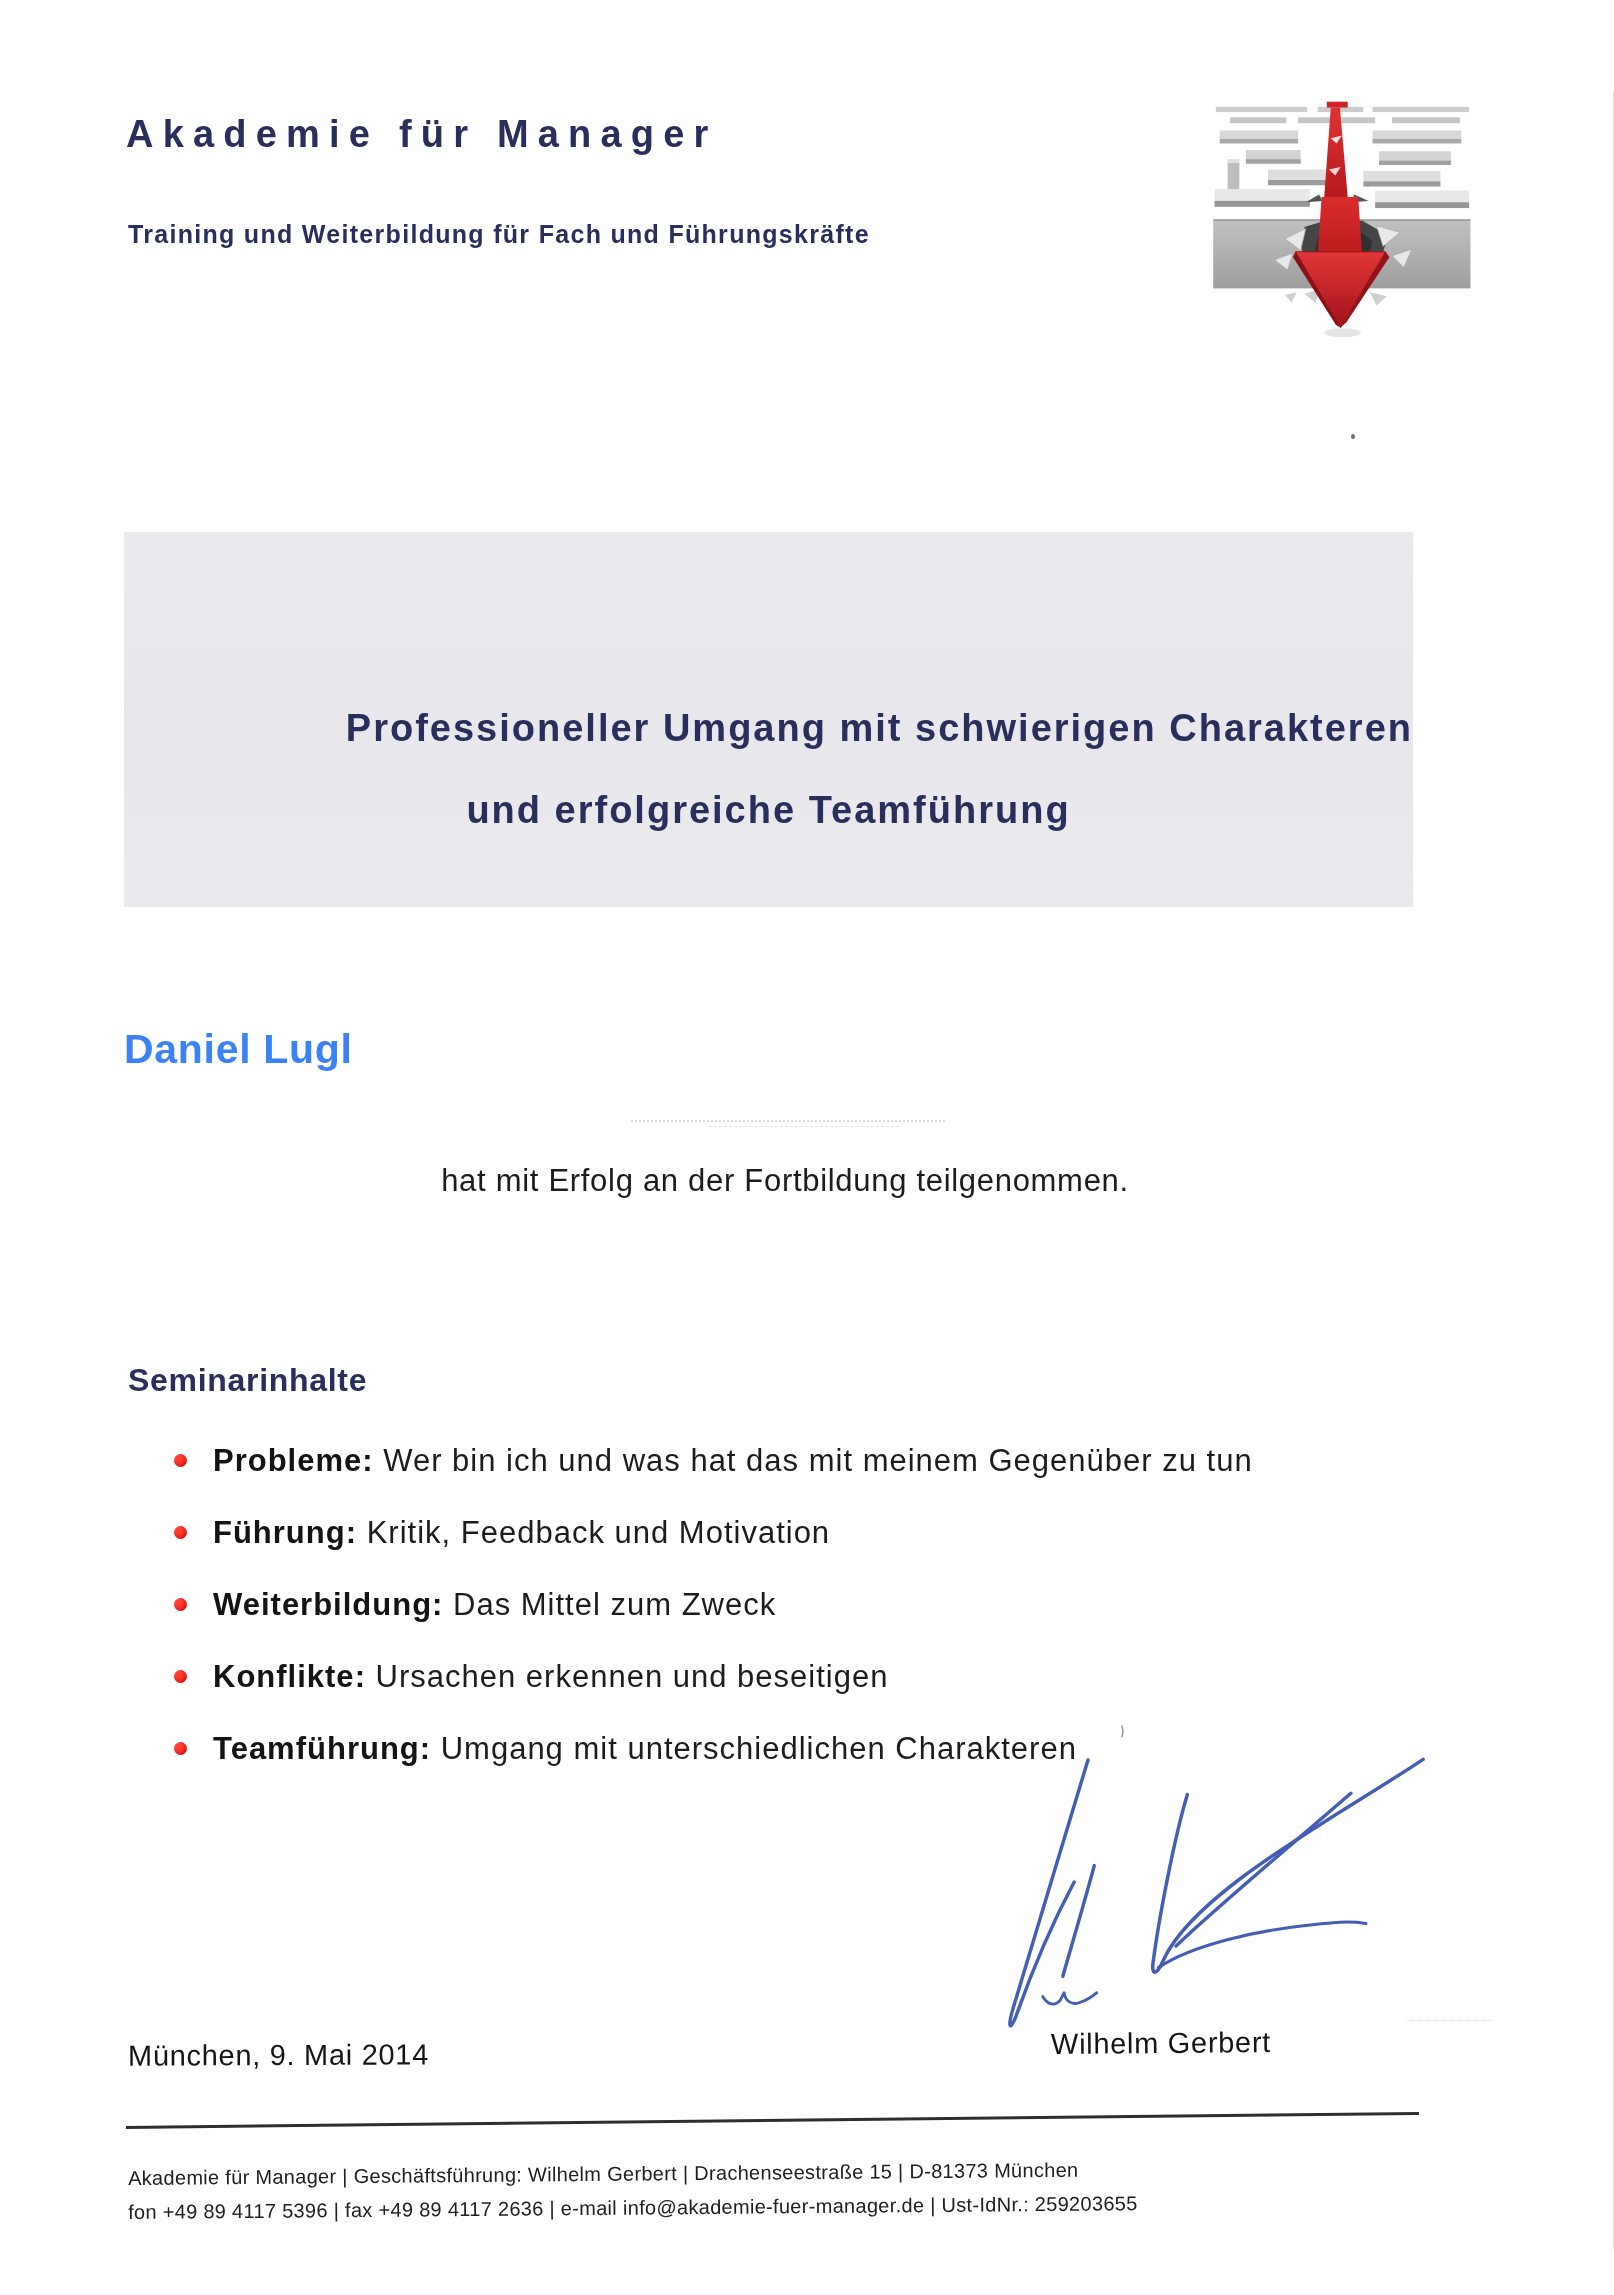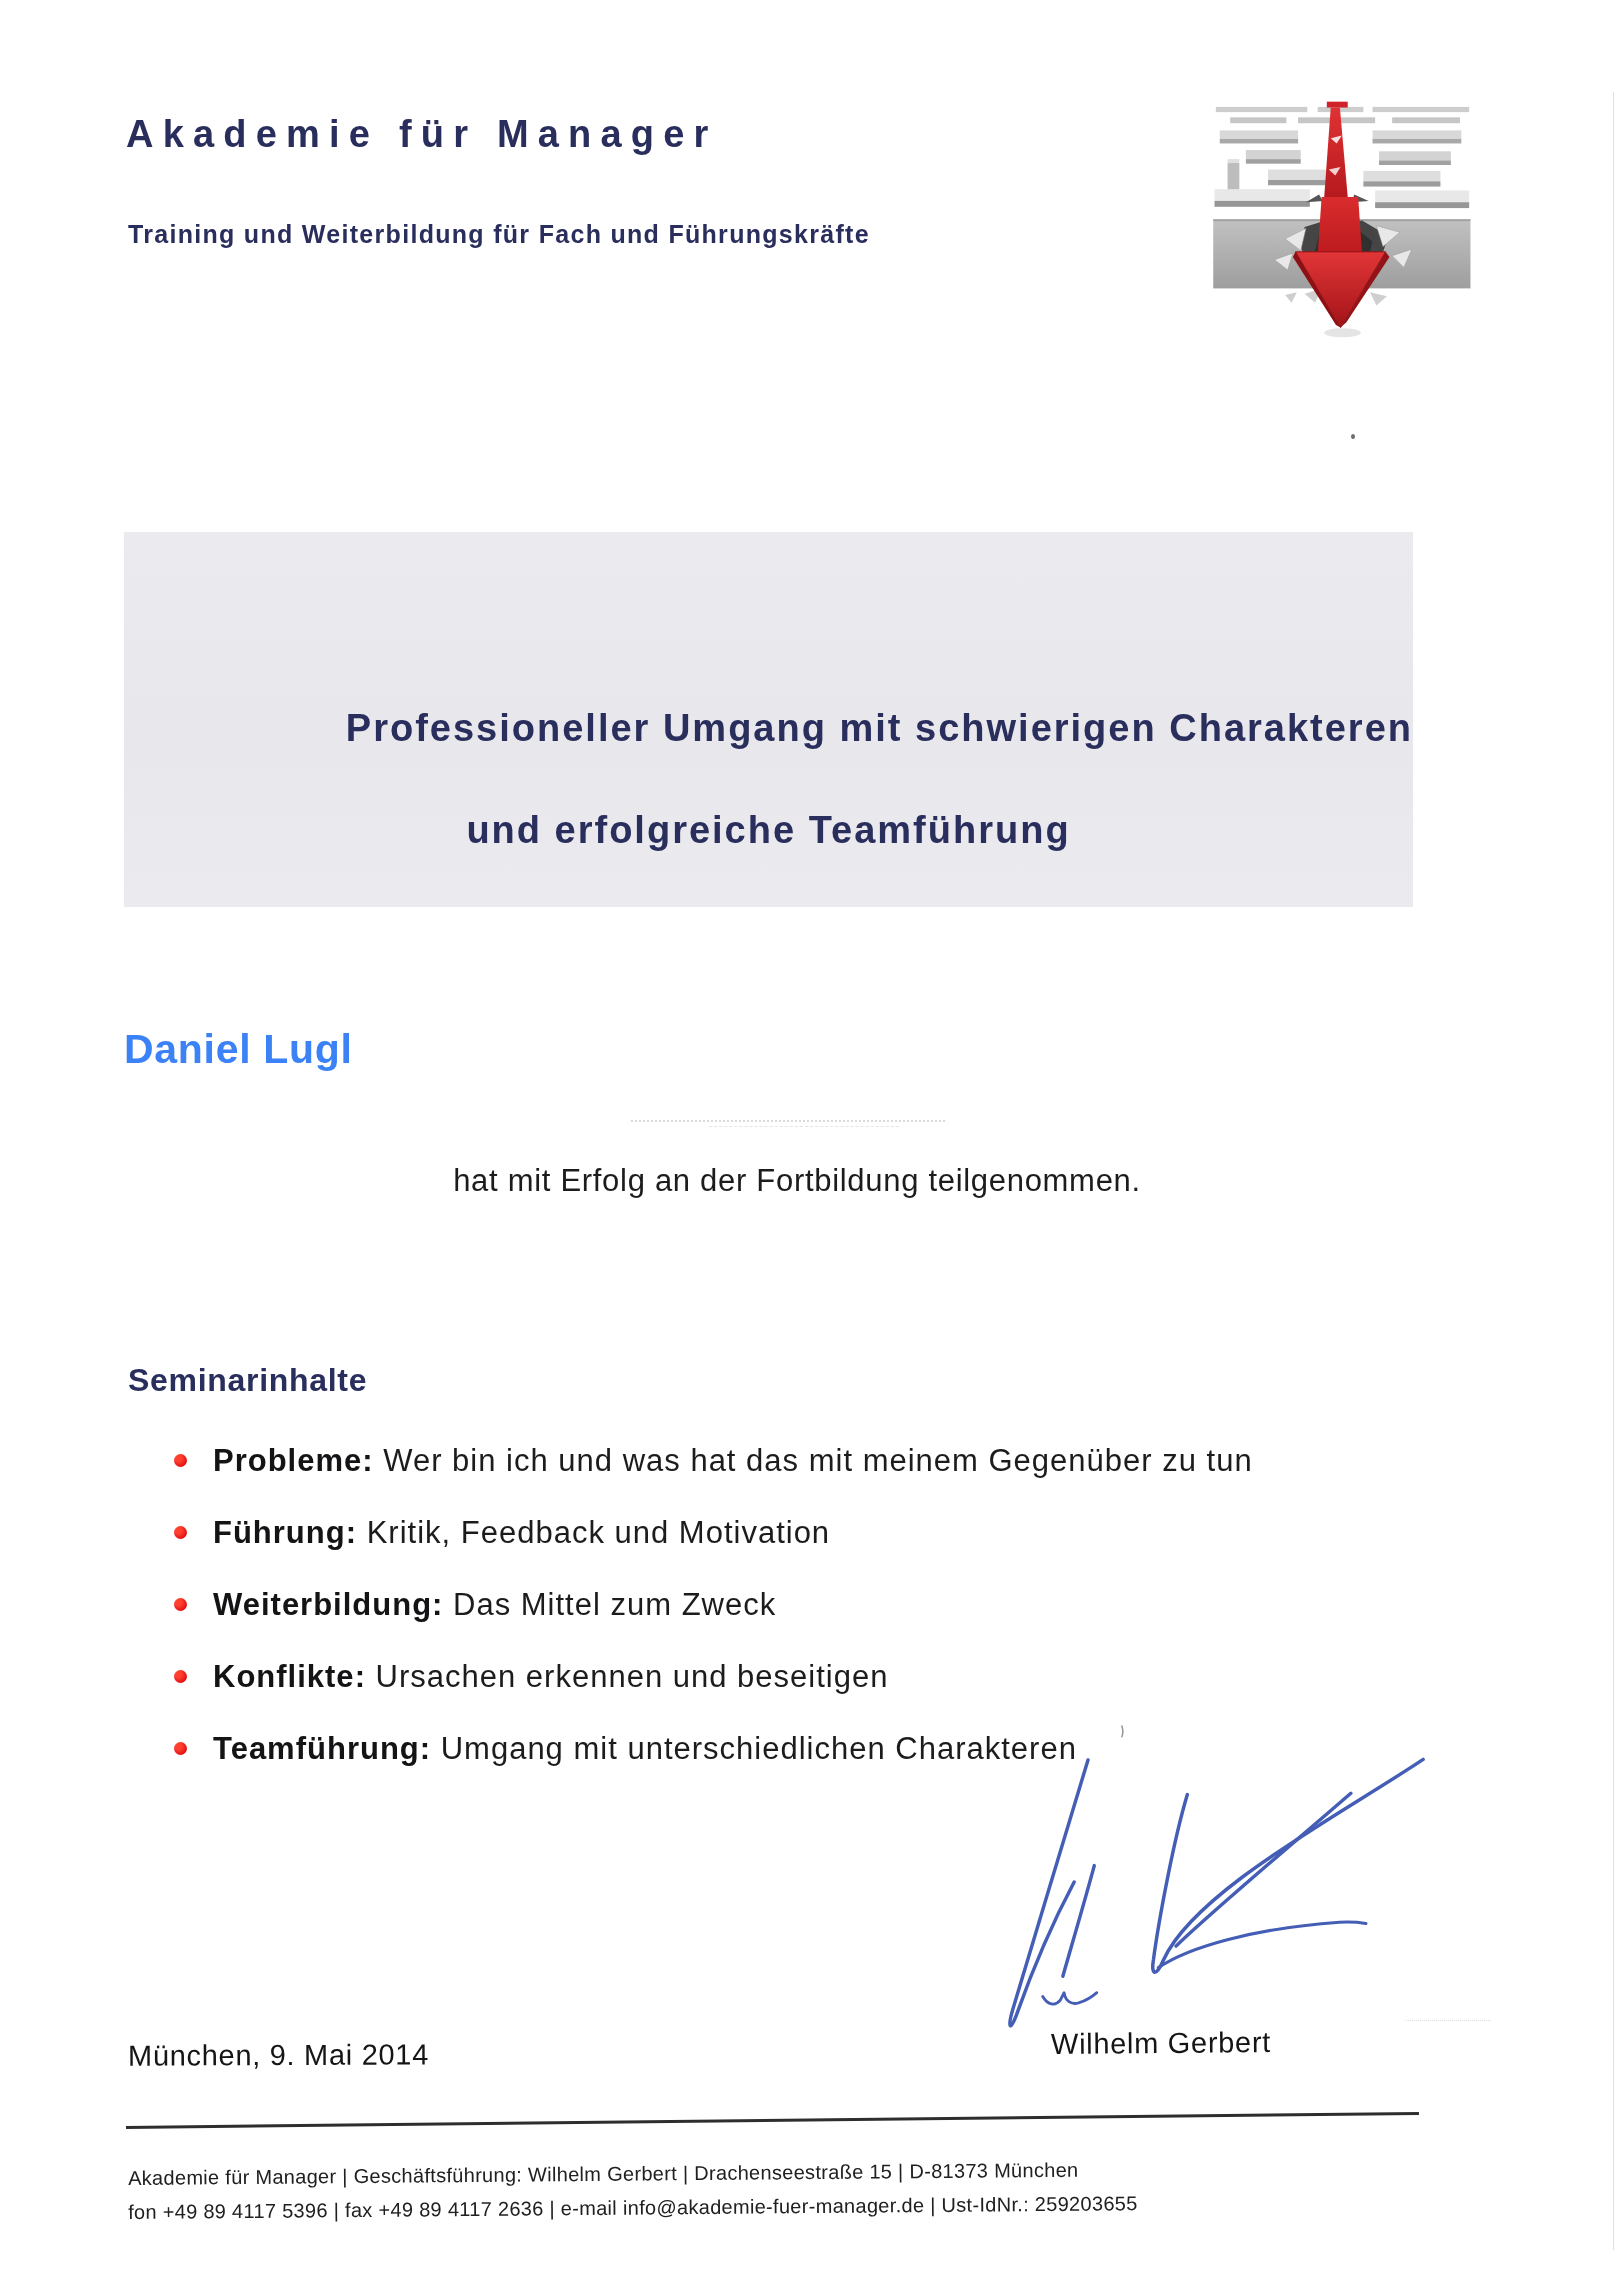--- a/index.html
+++ b/index.html
@@ -47,38 +47,38 @@
     color:#242427;line-height:1;
   }
   .cert-box .title1{
     position:absolute;left:0;top:177px;width:100%;
     text-align:right;font-size:38px;font-weight:700;letter-spacing:2px;
     color:#292e5c;line-height:1;
   }
   .cert-box .title2{
     position:absolute;left:0;top:259px;width:100%;
     text-align:center;font-size:38px;font-weight:700;letter-spacing:2px;
-    color:#292e5c;line-height:1;margin-top:20px;
+    color:#292e5c;line-height:1;
   }
 
   .participant{
     left:124px;top:1029px;width:1322px;
     text-align:left;font-size:41px;font-weight:700;letter-spacing:0.7px;
     color:#3b82f6;line-height:1;
   }
   .ghost{
     left:631px;top:1115px;width:327px;height:17px;
     opacity:.5;filter:blur(0.7px);
   }
   .ghost .g1,.ghost .g2{position:absolute;border-top:2px dotted rgba(140,140,145,.65);}
   .ghost .g1{left:0;top:5.2px;width:314px;}
   .ghost .g2{left:78px;top:11px;width:190px;border-top-style:dashed;border-top-width:1.3px;opacity:.7;}
 
   .statement{
-    left:136px;top:1164px;width:1322px;
+    left:124px;top:1164px;width:1322px;
     text-align:center;font-size:31px;font-weight:400;letter-spacing:0.7px;
     color:#1c1c1e;line-height:1.1;
   }
 
   .sem-heading{
     left:128px;top:1364px;
     font-size:32px;font-weight:700;letter-spacing:0.7px;
     color:#292e5c;line-height:1;
   }
   .sem-list{

